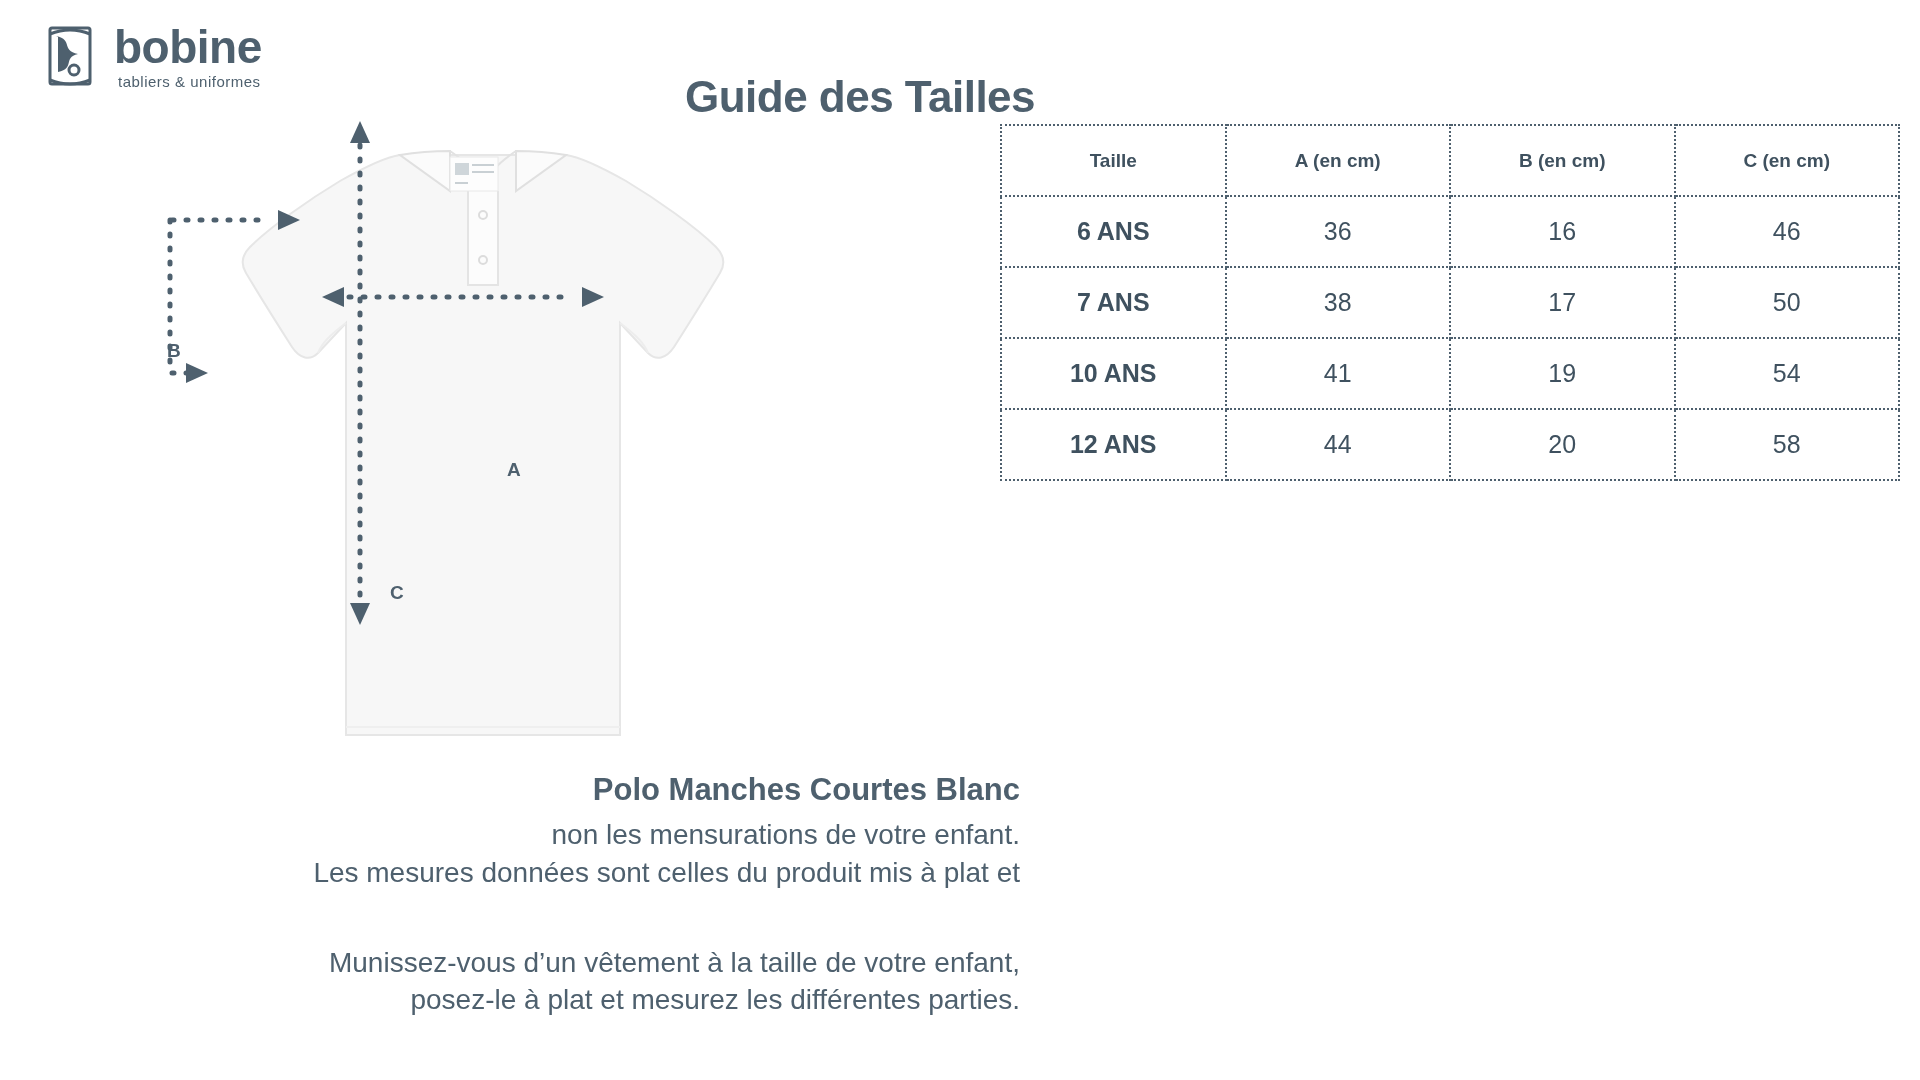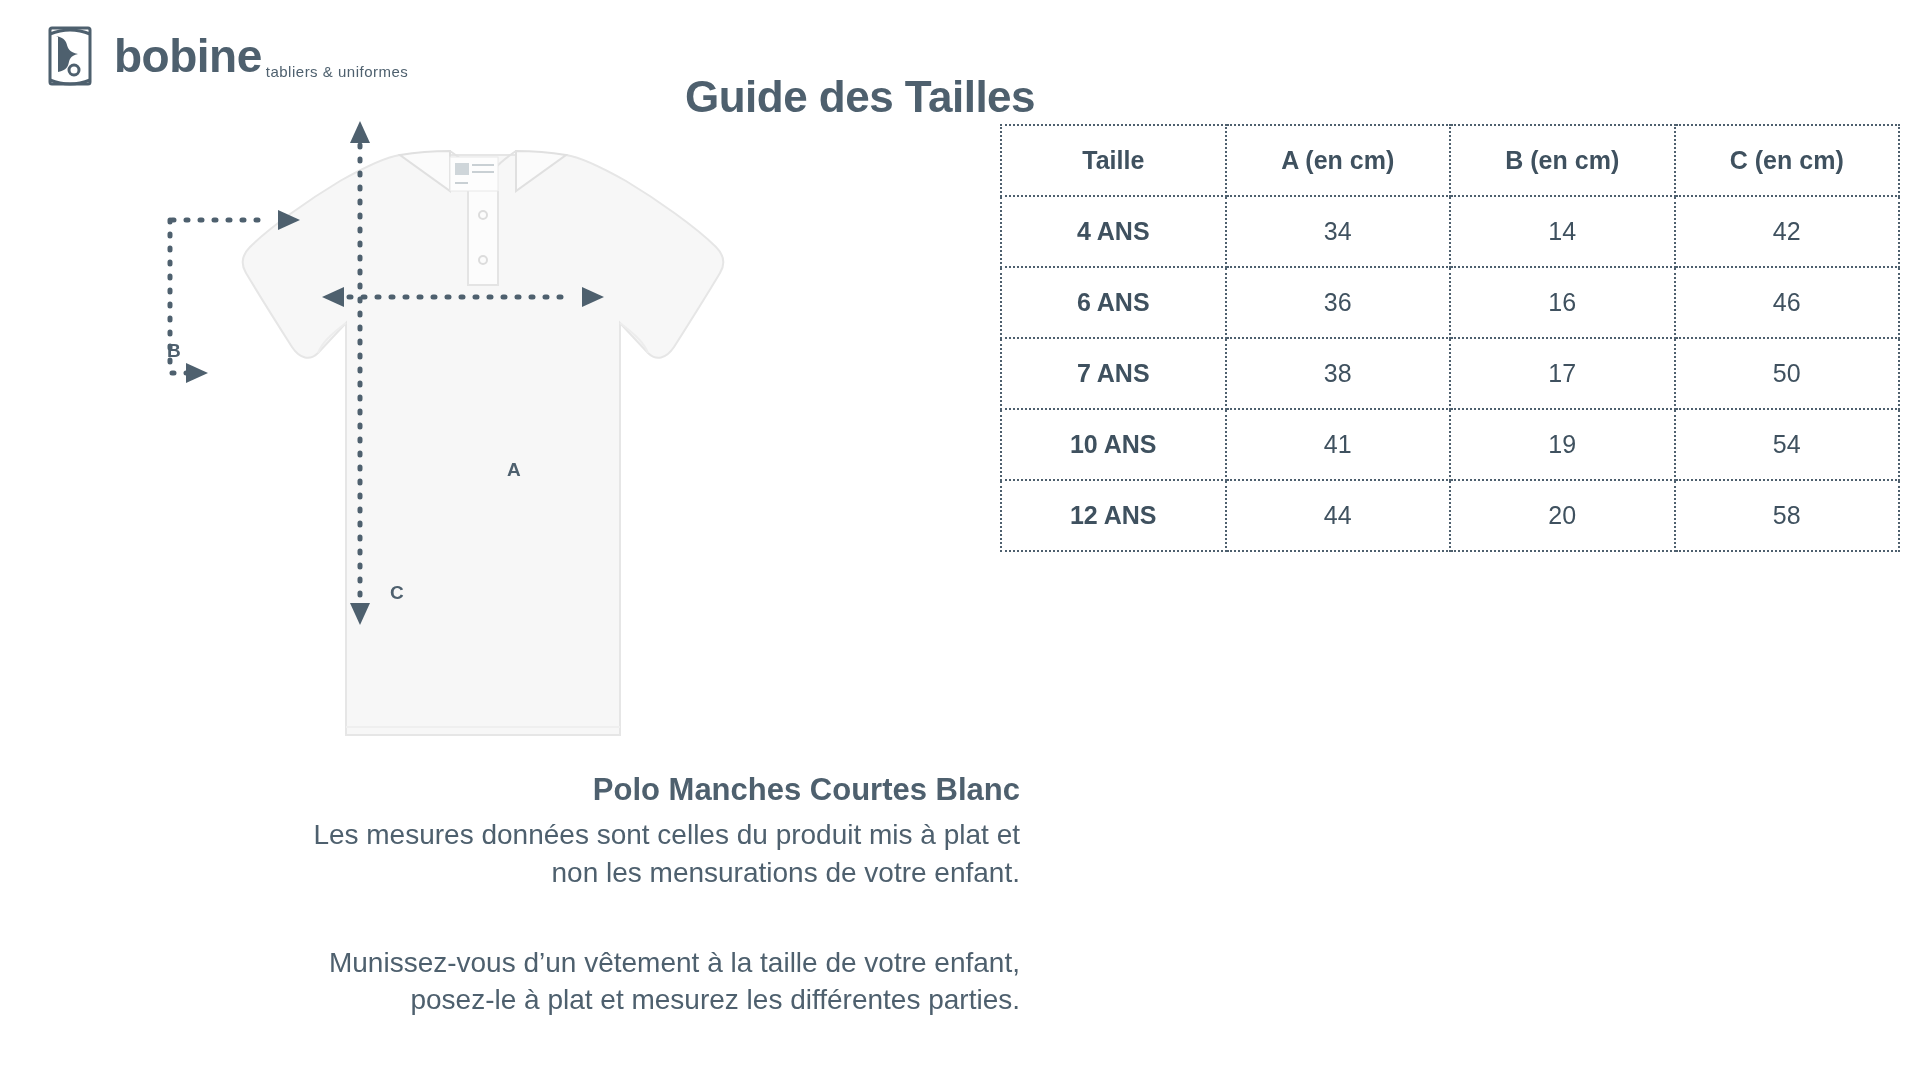--- a/index.html
+++ b/index.html
@@ -27,23 +27,22 @@
     align-items: center;
     gap: 14px;
   }
   .logo-mark {
     width: 56px;
     height: 72px;
     position: relative;
   }
   .logo-text {
     display: flex;
-    flex-direction: row;
+    flex-direction: column;
     line-height: 1;
-    align-items: flex-end;
   }
   .logo-name {
     font-size: 46px;
     font-weight: bold;
     color: #4e606e;
     letter-spacing: -0.5px;
   }
   .logo-sub {
     font-size: 15px;
     color: #4e606e;
@@ -136,21 +135,21 @@
   }
   table.size-table th,
   table.size-table td {
     border: 2px dotted #4e606e;
     text-align: center;
     color: #3f515f;
     height: 67px;
     vertical-align: middle;
   }
   table.size-table th {
-    font-size: 25px;
+    font-size: 19px;
     font-weight: bold;
   }
   table.size-table td {
     font-size: 25px;
     font-weight: normal;
   }
   table.size-table td.size-col {
     font-weight: bold;
   }
 </style>
@@ -240,44 +239,38 @@
       <polygon points="200,508 210,530 220,508" fill="#4e606e"></polygon>
     </svg>
 
     <div class="dim-label lbl-a">A</div>
     <div class="dim-label lbl-b">B</div>
     <div class="dim-label lbl-c">C</div>
   </div>
 
   <div class="caption">
     <div class="caption-title">Polo Manches Courtes Blanc</div>
+    <div class="caption-body">non les mensurations de votre enfant.</div>
     <div class="caption-body">Les mesures données sont celles du produit mis à plat et</div>
-    <div class="caption-body">non les mensurations de votre enfant.</div>
     <div class="caption-body2">Munissez-vous d’un vêtement à la taille de votre enfant,</div>
     <div class="caption-body">posez-le à plat et mesurez les différentes parties.</div>
   </div>
 
   <div class="size-table-wrap">
     <table class="size-table">
       <thead>
         <tr>
           <th>Taille</th>
           <th>A (en cm)</th>
           <th>B (en cm)</th>
           <th>C (en cm)</th>
         </tr>
       </thead>
       <tbody>
         <tr>
-          <td class="size-col">4 ANS</td>
-          <td>34</td>
-          <td>14</td>
-          <td>42</td>
-        </tr>
-        <tr>
           <td class="size-col">6 ANS</td>
           <td>36</td>
           <td>16</td>
           <td>46</td>
         </tr>
         <tr>
           <td class="size-col">7 ANS</td>
           <td>38</td>
           <td>17</td>
           <td>50</td>

